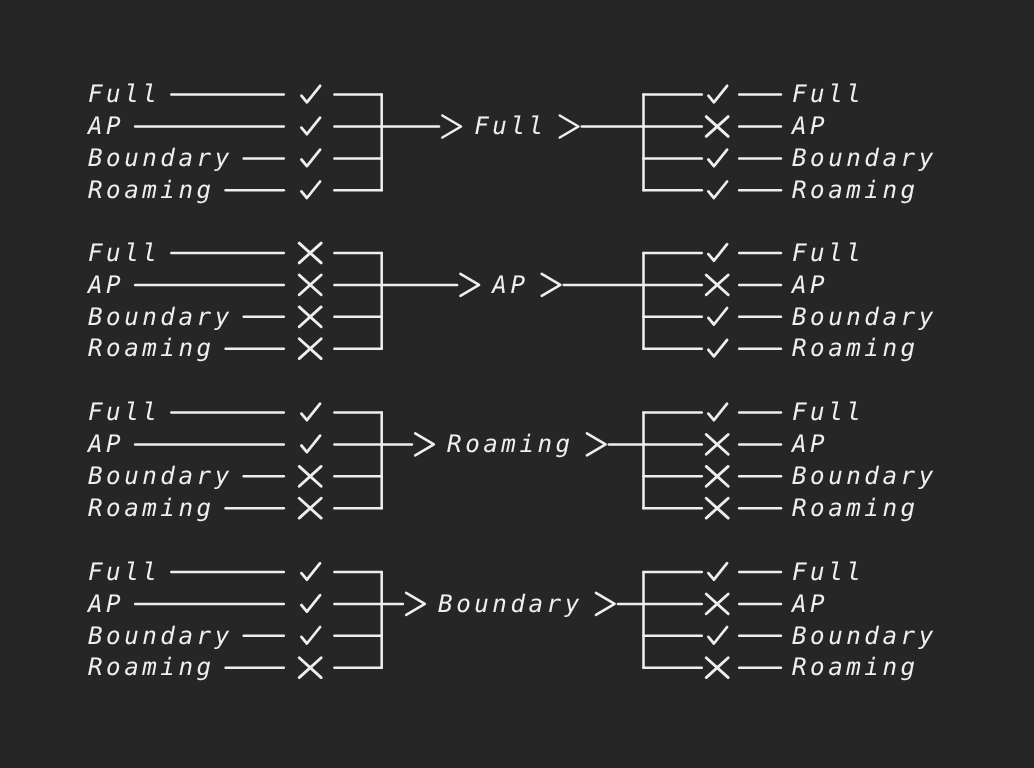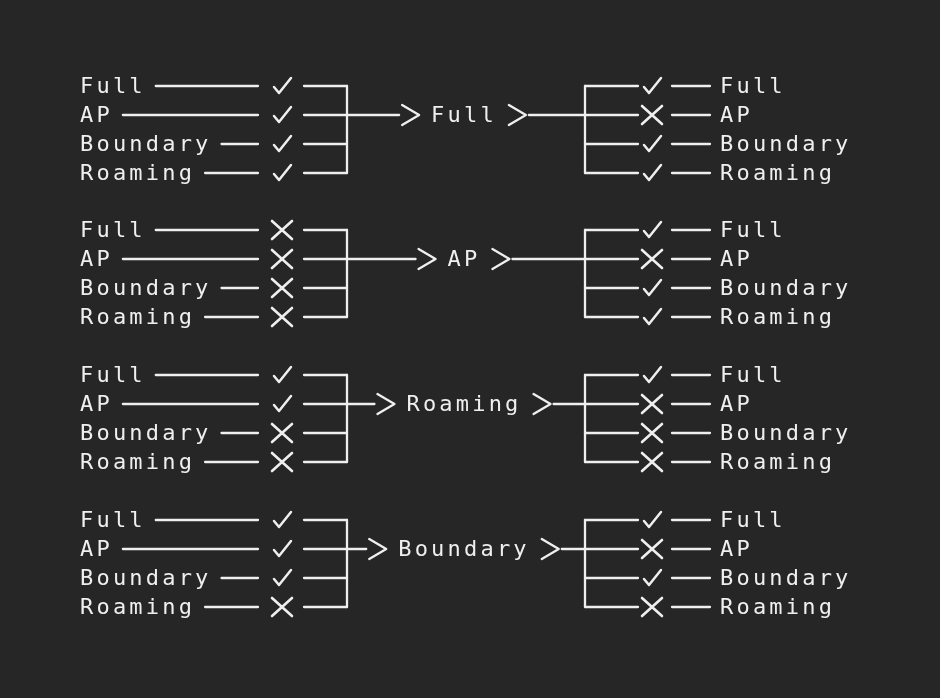--- a/index.html
+++ b/index.html
@@ -1,17 +1,17 @@
 <!DOCTYPE html>
 <html><head>
 <meta charset="utf-8">
 <style>
   html,body{margin:0;padding:0;}
   body{background:#262626;}
-  .stage{position:relative;width:940px;height:698px;background:#262626;overflow:hidden;}
+  .stage{position:relative;width:940px;height:698px;background:#262626;overflow:hidden;font-style:italic;}
   svg{display:block;}
   text{font-family:"DejaVu Sans Mono","Liberation Mono",monospace;}
 </style>
 </head>
 <body>
 
 <div class="stage">
   <svg id="diagram" width="940" height="698" viewBox="0 0 940 698">
       <text x="80" y="93" fill="#efefef" font-size="22" letter-spacing="3.2" text-anchor="start">Full</text>
       <line x1="155.76" y1="86" x2="258" y2="86" stroke="#efefef" stroke-width="2.3" stroke-linecap="round"></line>

